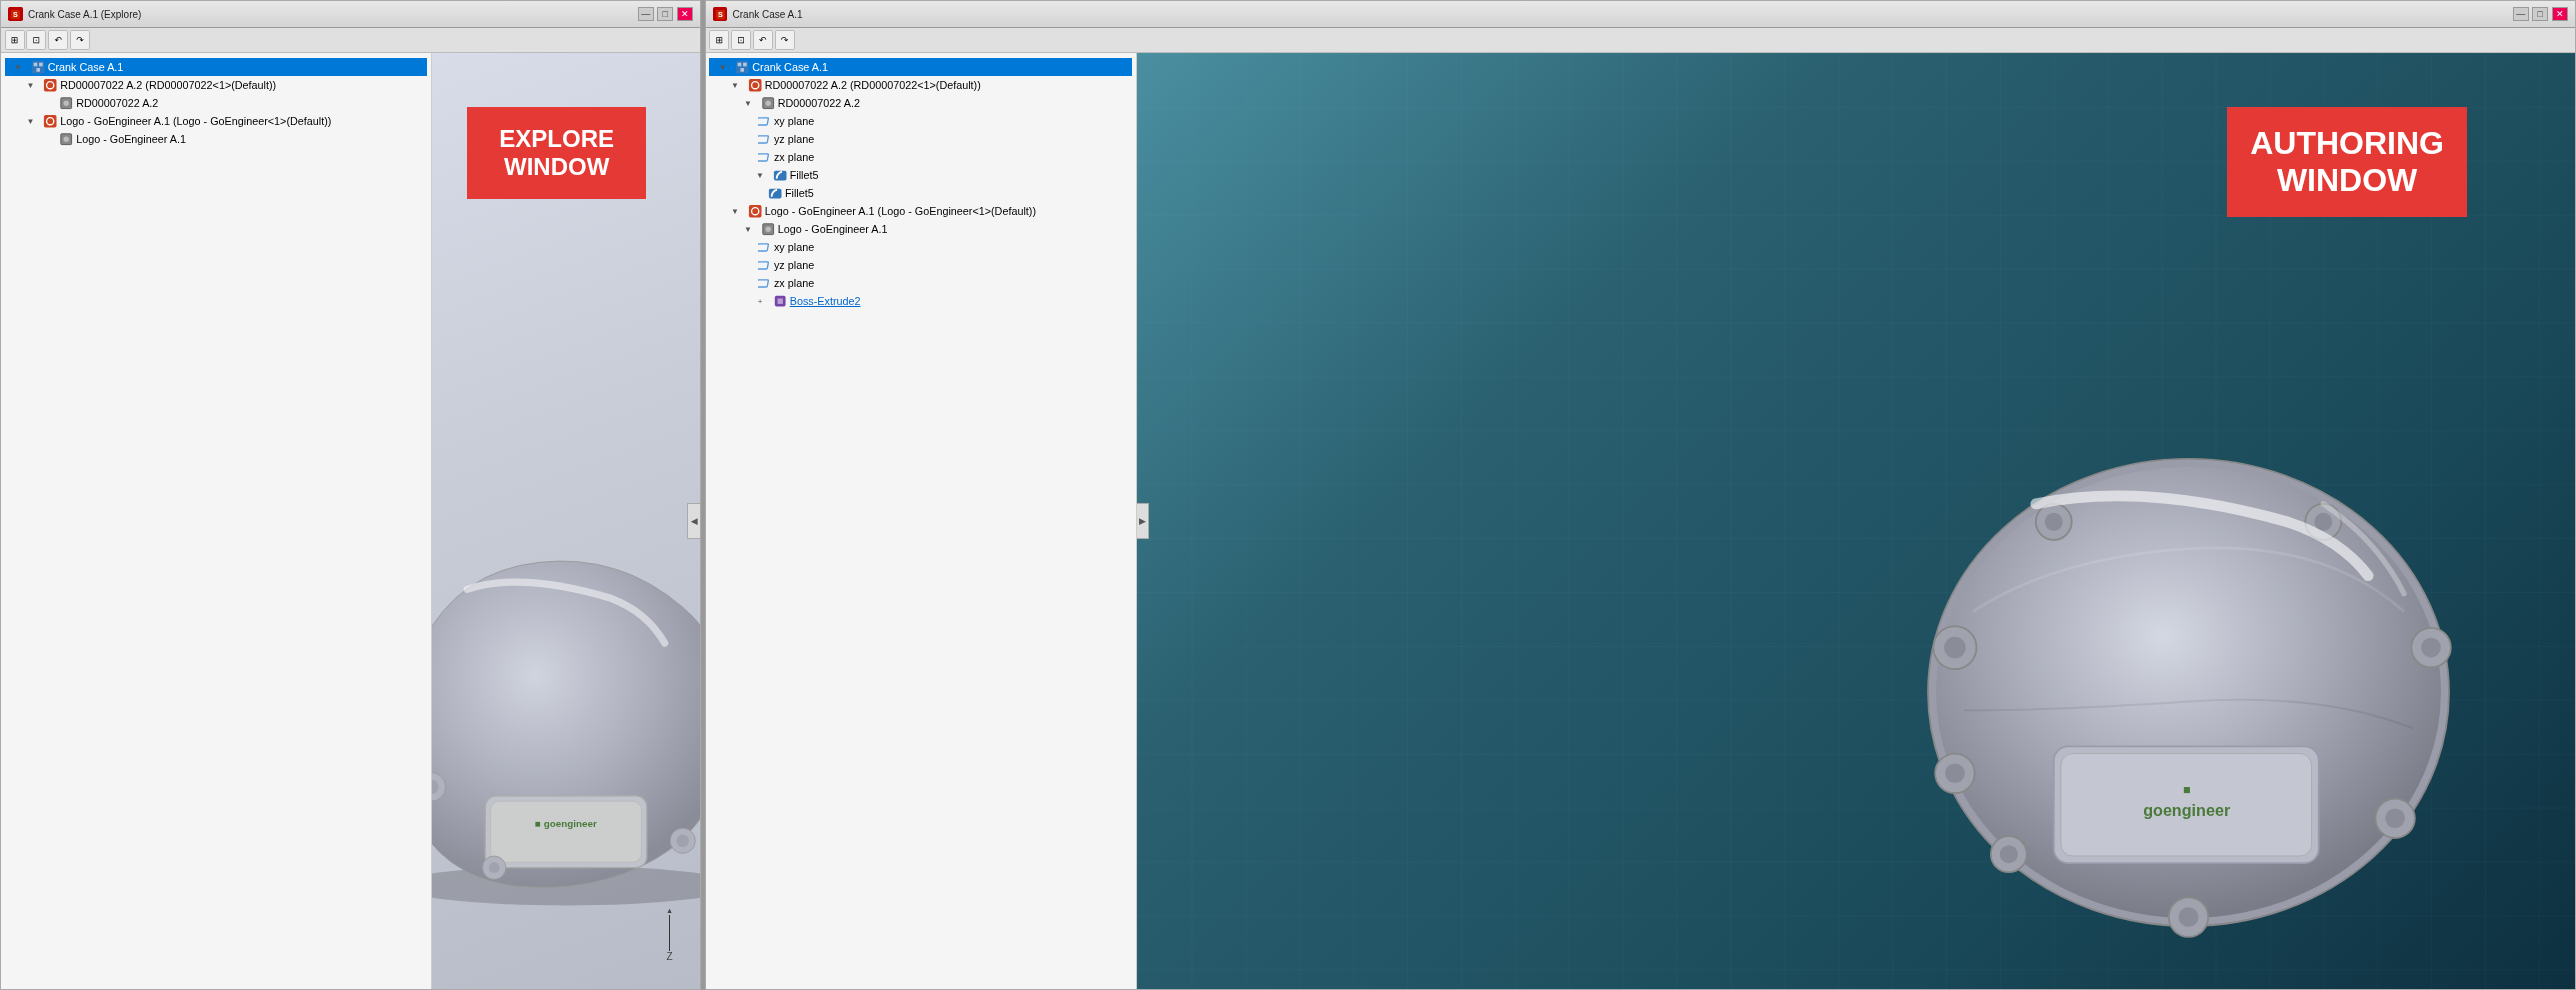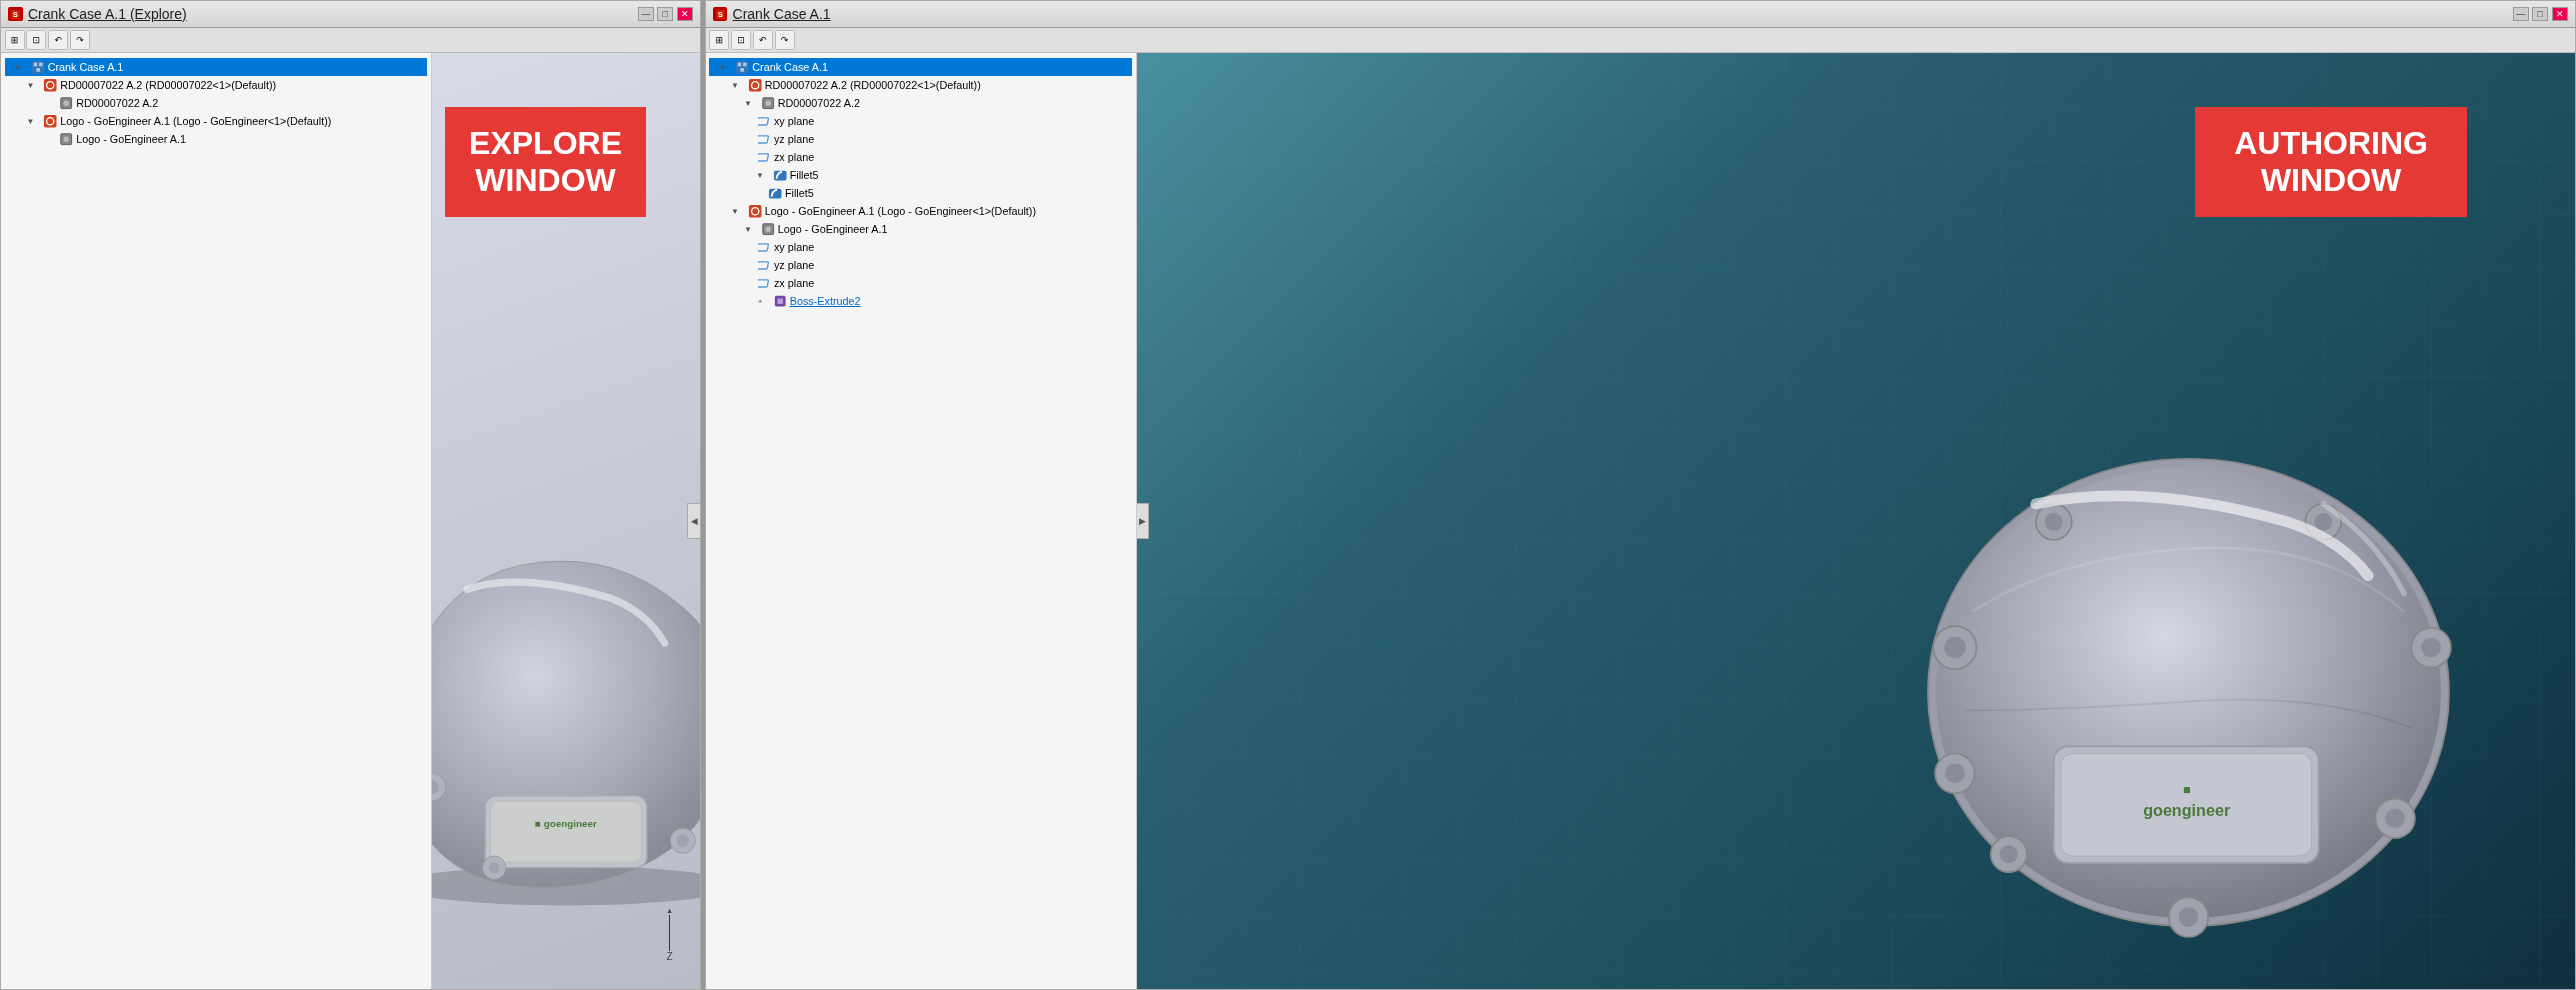--- a/index.html
+++ b/index.html
@@ -46,24 +46,23 @@
       height: 14.4px;
       background: #b00;
       display: inline-flex;
       align-items: center;
       justify-content: center;
       font-size: 9px;
       color: white;
       border-radius: 1.8px;
     }
     .title-bar-text {
-      font-size: 14px;
+      font-size: 10px;
       color: #222;
       flex: 1;
-      text-decoration: underline;
     }
     .title-bar-controls {
       display: flex;
       gap: 3.6px;
     }
     .title-btn {
       width: 16px;
       height: 14.4px;
       background: #ccc;
       border: 0.9px solid #999;
@@ -163,35 +162,35 @@
       z-index: 10;
     }
 
     
     .explore-label {
       position: absolute;
       top: 54px;
       right: 54px;
       background: #e53935;
       color: white;
-      font-size: 32px;
+      font-size: 24px;
       font-weight: bold;
-      padding: 18px 24px;
+      padding: 18px 32px;
       text-align: center;
       z-index: 5;
     }
     .authoring-label {
       position: absolute;
       top: 54px;
       right: 108px;
       background: #e53935;
       color: white;
       font-size: 32px;
       font-weight: bold;
-      padding: 18px 39px;
+      padding: 18px 23px;
       text-align: center;
       z-index: 5;
     }
 
     
     .crank-case-explore {
       position: absolute;
       bottom: 76px;
       left: 50%;
       transform: translateX(-50%);

